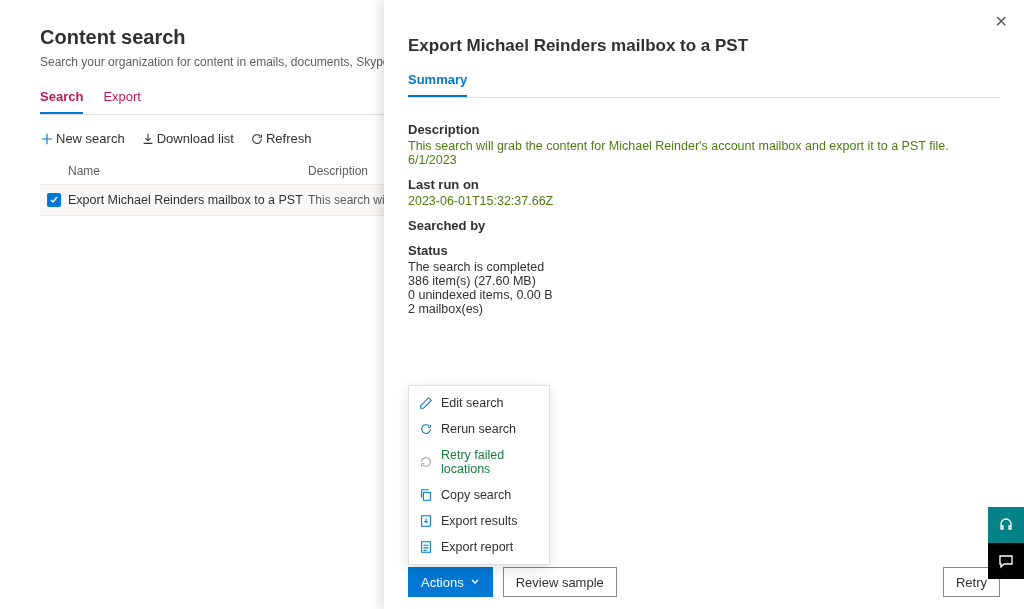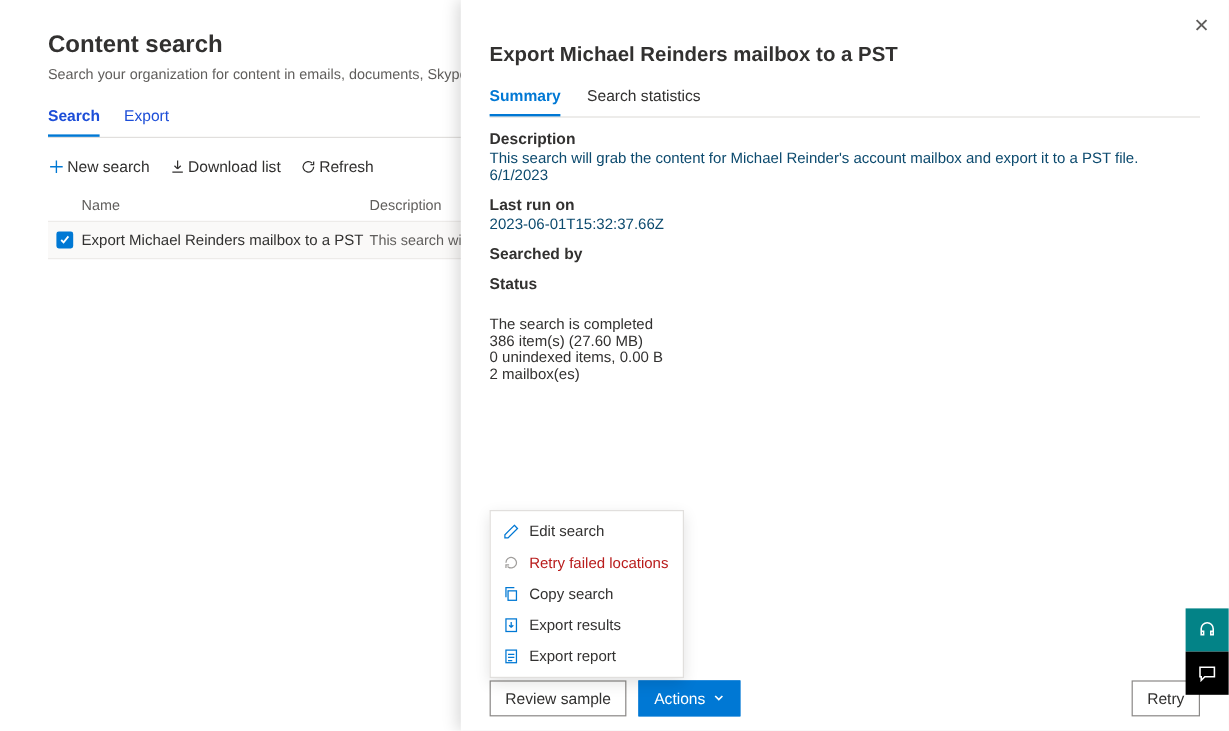--- a/index.html
+++ b/index.html
@@ -10,21 +10,21 @@
     color: #323130;
     background: #ffffff;
     height: 609px;
     overflow: hidden;
   }
   .page { position: relative; width: 1024px; height: 609px; padding-left: 12px; }
   .main { padding: 20px 28px; }
   .main-title { font-size: 20px; font-weight: 600; margin: 6px 0 6px 0; color:#323130;}
   .main-sub { font-size: 12px; color: #605e5c; margin-bottom: 16px; }
   .main-tabs { display: flex; gap: 20px; border-bottom: 1px solid #e1dfdd; margin-bottom: 10px; }
-  .main-tab { padding: 4px 0 8px 0; font-size: 13px; color: #1d4ed8; border-bottom: 2px solid transparent; cursor: pointer; }
+  .main-tab { padding: 4px 0 8px 0; font-size: 13px; color: #be185d; border-bottom: 2px solid transparent; cursor: pointer; }
   .main-tab.active { border-bottom-color: #0078d4; font-weight:600; }
   .toolbar { display: flex; gap: 16px; align-items: center; padding: 6px 0 10px 0; color:#323130;}
   .toolbar-item { display: flex; align-items: center; gap: 2px; cursor: pointer; font-size: 13px; color:#323130;}
   .toolbar-item svg { width: 14px; height: 14px; }
   .table-head { display: flex; color:#605e5c; font-size: 12px; padding: 8px 0 6px 0; }
   .th-check { width: 28px; }
   .th-name { width: 240px; }
   .table-row { display: flex; align-items: center; background:#faf9f8; padding: 8px 0; border-top:1px solid #edebe9; border-bottom:1px solid #edebe9;}
   .td-check { width: 28px; display:flex; justify-content:center; }
   .chk { width:14px; height:14px; background:#0078d4; border-radius:2px; display:flex; align-items:center; justify-content:center; }
@@ -34,36 +34,36 @@
 
   .panel {
     position: absolute; top:0; right:0; bottom:0;
     width: 640px; background:#fff;
     box-shadow: -3px 0 12px rgba(0,0,0,.15);
     display:flex; flex-direction:column;
     padding: 20px 24px 12px 24px;
   }
   .panel-close { position:absolute; top:12px; right:16px; cursor:pointer; color:#605e5c; font-size:16px;}
   .panel-title { font-size: 17px; font-weight:600; margin: 16px 0 14px 0; }
-  .panel-tabs { display:flex; gap: 22px; border-bottom:1px solid #e1dfdd; }
+  .panel-tabs { display:flex; border-bottom:1px solid #e1dfdd; margin-bottom: 14px;}
   .panel-tab { padding: 2px 0 8px 0; font-size:13px; cursor:pointer; border-bottom:2px solid transparent;}
   .panel-tab.active { border-bottom-color:#0078d4; color:#0078d4; font-weight:600;}
   .field-label { font-size: 13px; font-weight:600; margin-top:10px; }
-  .field-value { font-size: 12.5px; color:#0c4a6e; margin-top:2px; }
-  .status-lines { margin-top:19px; font-size:12.5px; }
+  .field-value { font-size: 12.5px; color:#4d7c0f; margin-top:2px; }
+  .status-lines { margin-top:2px; font-size:12.5px; }
   .panel-body { flex:1; overflow:auto; }
 
   .actions-menu {
     position:absolute; bottom: 44px; left: 24px;
-    width: 162px; background:#fff; border:1px solid #e1dfdd;
+    width: 142px; background:#fff; border:1px solid #e1dfdd;
     box-shadow: 0 4px 12px rgba(0,0,0,.12);
     padding: 4px 0;
   }
   .menu-item { display:flex; align-items:center; gap:8px; padding:6px 10px; font-size:12.5px; cursor:pointer; color:#323130;}
-  .menu-item.disabled { color:#b91c1c; cursor:default;}
+  .menu-item.disabled { color:#15803d; cursor:default;}
   .menu-item svg { width:14px; height:14px; flex-shrink:0;}
 
   .panel-footer {
     display:flex; align-items:center; gap:10px;
     padding-top:10px; border-top: 0;
   }
   .btn { height:30px; display:inline-flex; align-items:center; padding: 0 12px; font-size:13px; cursor:pointer; border:1px solid #8a8886; background:#fff;}
   .btn-primary { background:#0078d4; color:#fff; border-color:#0078d4;}
   .btn-primary svg { width:10px; height:10px; margin-left:6px;}
   .footer-spacer { flex:1; }
@@ -127,21 +127,20 @@
       <div class="td-desc">This search will grab the</div>
     </div>
   </div>
 
   <div class="panel">
     <div class="panel-close">✕</div>
     <div class="panel-title">Export Michael Reinders mailbox to a PST</div>
 
     <div class="panel-tabs">
       <div class="panel-tab active">Summary</div>
-      <div class="panel-tab">Search statistics</div>
     </div>
 
     <div class="panel-body">
       <div class="field-label">Description</div>
       <div class="field-value">This search will grab the content for Michael Reinder's account mailbox and export it to a PST file. 6/1/2023</div>
 
       <div class="field-label">Last run on</div>
       <div class="field-value">2023-06-01T15:32:37.66Z</div>
 
       <div class="field-label">Searched by</div>
@@ -155,20 +154,26 @@
       </div>
     </div>
 
     <div class="actions-menu">
       <div class="menu-item">
         <svg viewBox="0 0 16 16">
             <path d="M11 2l3 3-9 9H2v-3z" fill="none" stroke="#0078d4" stroke-width="1.2"></path>
           </svg>
         <span>Edit search</span>
       </div>
+      <div class="menu-item">
+        <svg viewBox="0 0 16 16">
+            <path d="M13 8a5 5 0 1 1-1.5-3.5M13 3v3h-3" stroke="#0078d4" stroke-width="1.2" fill="none"></path>
+          </svg>
+        <span>Rerun search</span>
+      </div>
       <div class="menu-item disabled">
         <svg viewBox="0 0 16 16">
             <path d="M3 8a5 5 0 1 1 1.5 3.5M3 13v-3h3" stroke="#a19f9d" stroke-width="1.2" fill="none"></path>
           </svg>
         <span>Retry failed locations</span>
       </div>
       <div class="menu-item">
         <svg viewBox="0 0 16 16">
             <rect x="5" y="5" width="8" height="9" stroke="#0078d4" fill="none" stroke-width="1.2"></rect>
             <path d="M3 11V2h8" stroke="#0078d4" fill="none" stroke-width="1.2"></path>
@@ -185,28 +190,28 @@
       <div class="menu-item">
         <svg viewBox="0 0 16 16">
             <rect x="3" y="2" width="10" height="12" stroke="#0078d4" fill="none" stroke-width="1.2"></rect>
             <path d="M5 6h6M5 9h6M5 12h4" stroke="#0078d4" stroke-width="1.2"></path>
           </svg>
         <span>Export report</span>
       </div>
     </div>
 
     <div class="panel-footer">
-      <div class="btn">
-        <span>Review sample</span>
-      </div>
       <div class="btn btn-primary">
         <span>Actions</span>
         <svg viewBox="0 0 10 10">
             <path d="M2 3l3 3 3-3" stroke="#fff" stroke-width="1.4" fill="none"></path>
           </svg>
+      </div>
+      <div class="btn">
+        <span>Review sample</span>
       </div>
       <div class="footer-spacer"></div>
       <div class="btn">
         <span>Retry</span>
       </div>
     </div>
   </div>
 
   <div class="side-btns">
     <div class="side-btn a">

